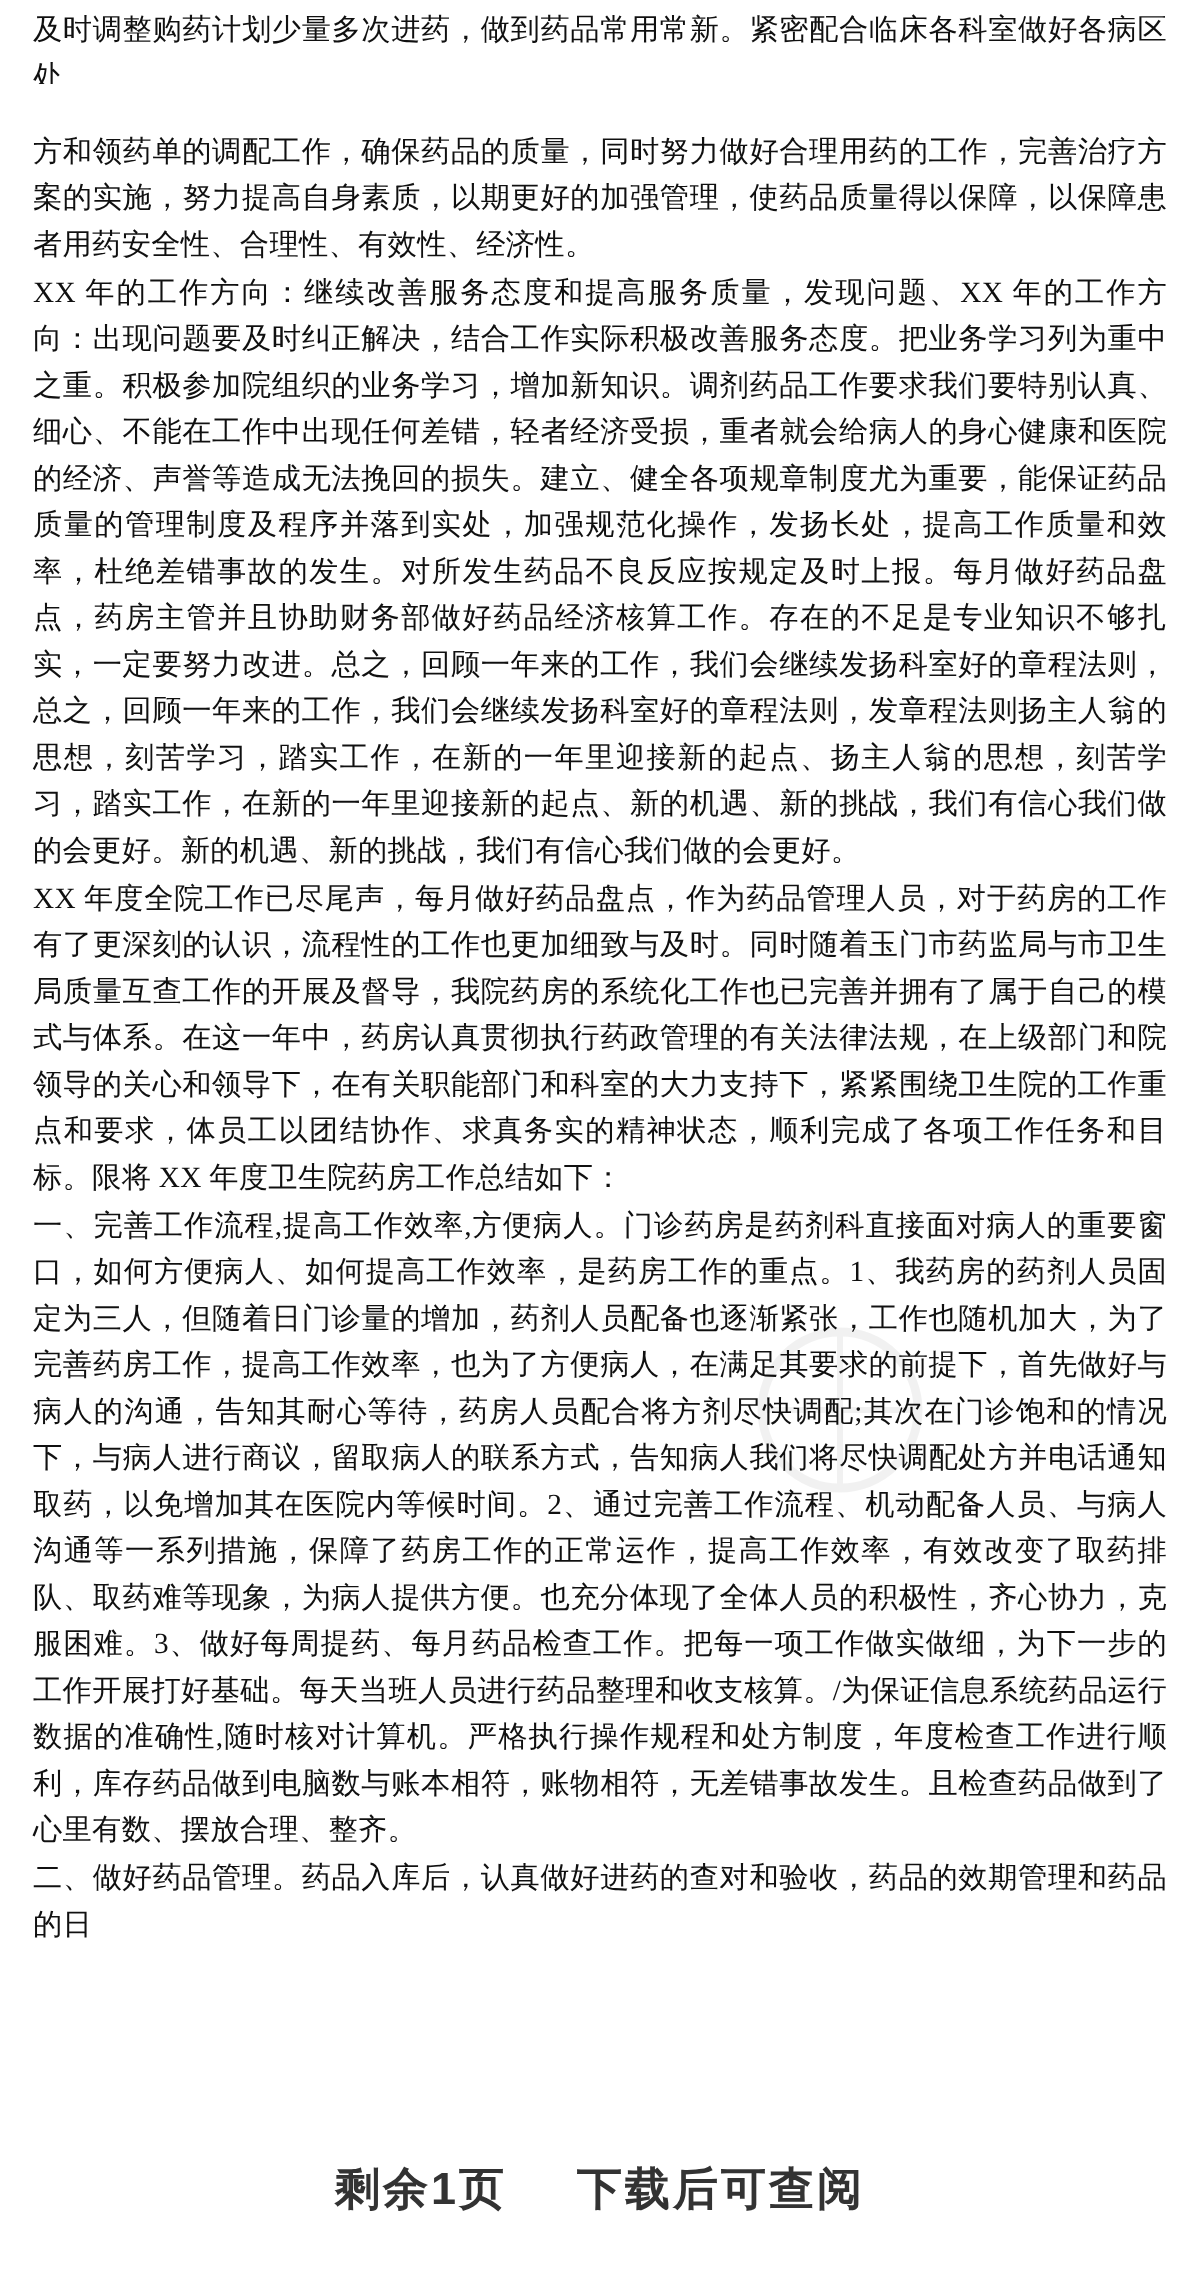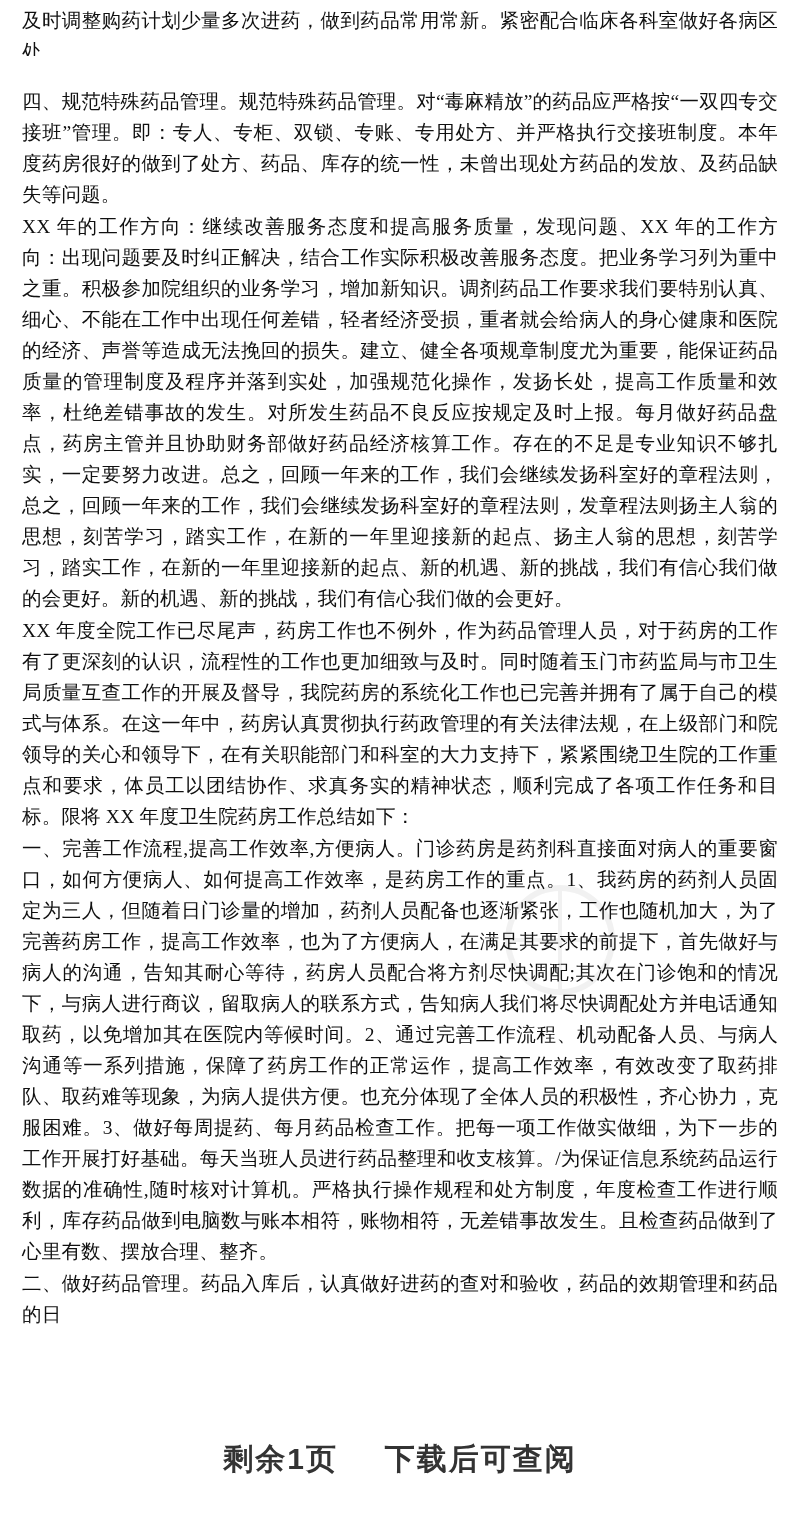--- a/index.html
+++ b/index.html
@@ -91,23 +91,23 @@
   <div class="doc-body">
 
     <div class="clipped-top">
       <div class="inner">
         <p class="para">督察部特殊药品的设施》实施的同时进行。坚定每个依据半的发作业情况所的药品情况及时调整购药计划少量多次进药，做到药品常用常新。紧密配合临床各科室做好各病区处</p>
       </div>
     </div>
 
     <div class="spacer-lg"></div>
 
-    <p class="para">四、规范特殊药品管理。规范特殊药品管理。对“毒麻精放”的药品应严格按“一双四专交接班”管理。即：专人、专柜、双锁、专账、专用处方、并严格执行交接班制度。本年度药房很好的做到了处方、药品、库存的统一性，未曾出现处方药品的发放、及药品缺失等问题。</p>
+    <p class="para">方和领药单的调配工作，确保药品的质量，同时努力做好合理用药的工作，完善治疗方案的实施，努力提高自身素质，以期更好的加强管理，使药品质量得以保障，以保障患者用药安全性、合理性、有效性、经济性。</p>
     <p class="para">XX 年的工作方向：继续改善服务态度和提高服务质量，发现问题、XX 年的工作方向：出现问题要及时纠正解决，结合工作实际积极改善服务态度。把业务学习列为重中之重。积极参加院组织的业务学习，增加新知识。调剂药品工作要求我们要特别认真、细心、不能在工作中出现任何差错，轻者经济受损，重者就会给病人的身心健康和医院的经济、声誉等造成无法挽回的损失。建立、健全各项规章制度尤为重要，能保证药品质量的管理制度及程序并落到实处，加强规范化操作，发扬长处，提高工作质量和效率，杜绝差错事故的发生。对所发生药品不良反应按规定及时上报。每月做好药品盘点，药房主管并且协助财务部做好药品经济核算工作。存在的不足是专业知识不够扎实，一定要努力改进。总之，回顾一年来的工作，我们会继续发扬科室好的章程法则，总之，回顾一年来的工作，我们会继续发扬科室好的章程法则，发章程法则扬主人翁的思想，刻苦学习，踏实工作，在新的一年里迎接新的起点、扬主人翁的思想，刻苦学习，踏实工作，在新的一年里迎接新的起点、新的机遇、新的挑战，我们有信心我们做的会更好。新的机遇、新的挑战，我们有信心我们做的会更好。</p>
-    <p class="para">XX 年度全院工作已尽尾声，药房工作也不例外，作为药品管理人员，对于药房的工作有了更深刻的认识，流程性的工作也更加细致与及时。同时随着玉门市药监局与市卫生局质量互查工作的开展及督导，我院药房的系统化工作也已完善并拥有了属于自己的模式与体系。在这一年中，药房认真贯彻执行药政管理的有关法律法规，在上级部门和院领导的关心和领导下，在有关职能部门和科室的大力支持下，紧紧围绕卫生院的工作重点和要求，体员工以团结协作、求真务实的精神状态，顺利完成了各项工作任务和目标。限将 XX 年度卫生院药房工作总结如下：</p>
+    <p class="para">XX 年度全院工作已尽尾声，每月做好药品盘点，作为药品管理人员，对于药房的工作有了更深刻的认识，流程性的工作也更加细致与及时。同时随着玉门市药监局与市卫生局质量互查工作的开展及督导，我院药房的系统化工作也已完善并拥有了属于自己的模式与体系。在这一年中，药房认真贯彻执行药政管理的有关法律法规，在上级部门和院领导的关心和领导下，在有关职能部门和科室的大力支持下，紧紧围绕卫生院的工作重点和要求，体员工以团结协作、求真务实的精神状态，顺利完成了各项工作任务和目标。限将 XX 年度卫生院药房工作总结如下：</p>
     <p class="para">一、完善工作流程,提高工作效率,方便病人。门诊药房是药剂科直接面对病人的重要窗口，如何方便病人、如何提高工作效率，是药房工作的重点。1、我药房的药剂人员固定为三人，但随着日门诊量的增加，药剂人员配备也逐渐紧张，工作也随机加大，为了完善药房工作，提高工作效率，也为了方便病人，在满足其要求的前提下，首先做好与病人的沟通，告知其耐心等待，药房人员配合将方剂尽快调配;其次在门诊饱和的情况下，与病人进行商议，留取病人的联系方式，告知病人我们将尽快调配处方并电话通知取药，以免增加其在医院内等候时间。2、通过完善工作流程、机动配备人员、与病人沟通等一系列措施，保障了药房工作的正常运作，提高工作效率，有效改变了取药排队、取药难等现象，为病人提供方便。也充分体现了全体人员的积极性，齐心协力，克服困难。3、做好每周提药、每月药品检查工作。把每一项工作做实做细，为下一步的工作开展打好基础。每天当班人员进行药品整理和收支核算。/为保证信息系统药品运行数据的准确性,随时核对计算机。严格执行操作规程和处方制度，年度检查工作进行顺利，库存药品做到电脑数与账本相符，账物相符，无差错事故发生。且检查药品做到了心里有数、摆放合理、整齐。</p>
     <p class="para">二、做好药品管理。药品入库后，认真做好进药的查对和验收，药品的效期管理和药品的日</p>
 
   </div>
 
   <svg class="watermark" viewBox="0 0 180 120">
     <circle cx="90" cy="60" r="52" fill="none" stroke="#000" stroke-width="6"></circle>
     <path d="M40 60 L140 60 M90 10 L90 110" stroke="#000" stroke-width="4"></path>
   </svg>
 

